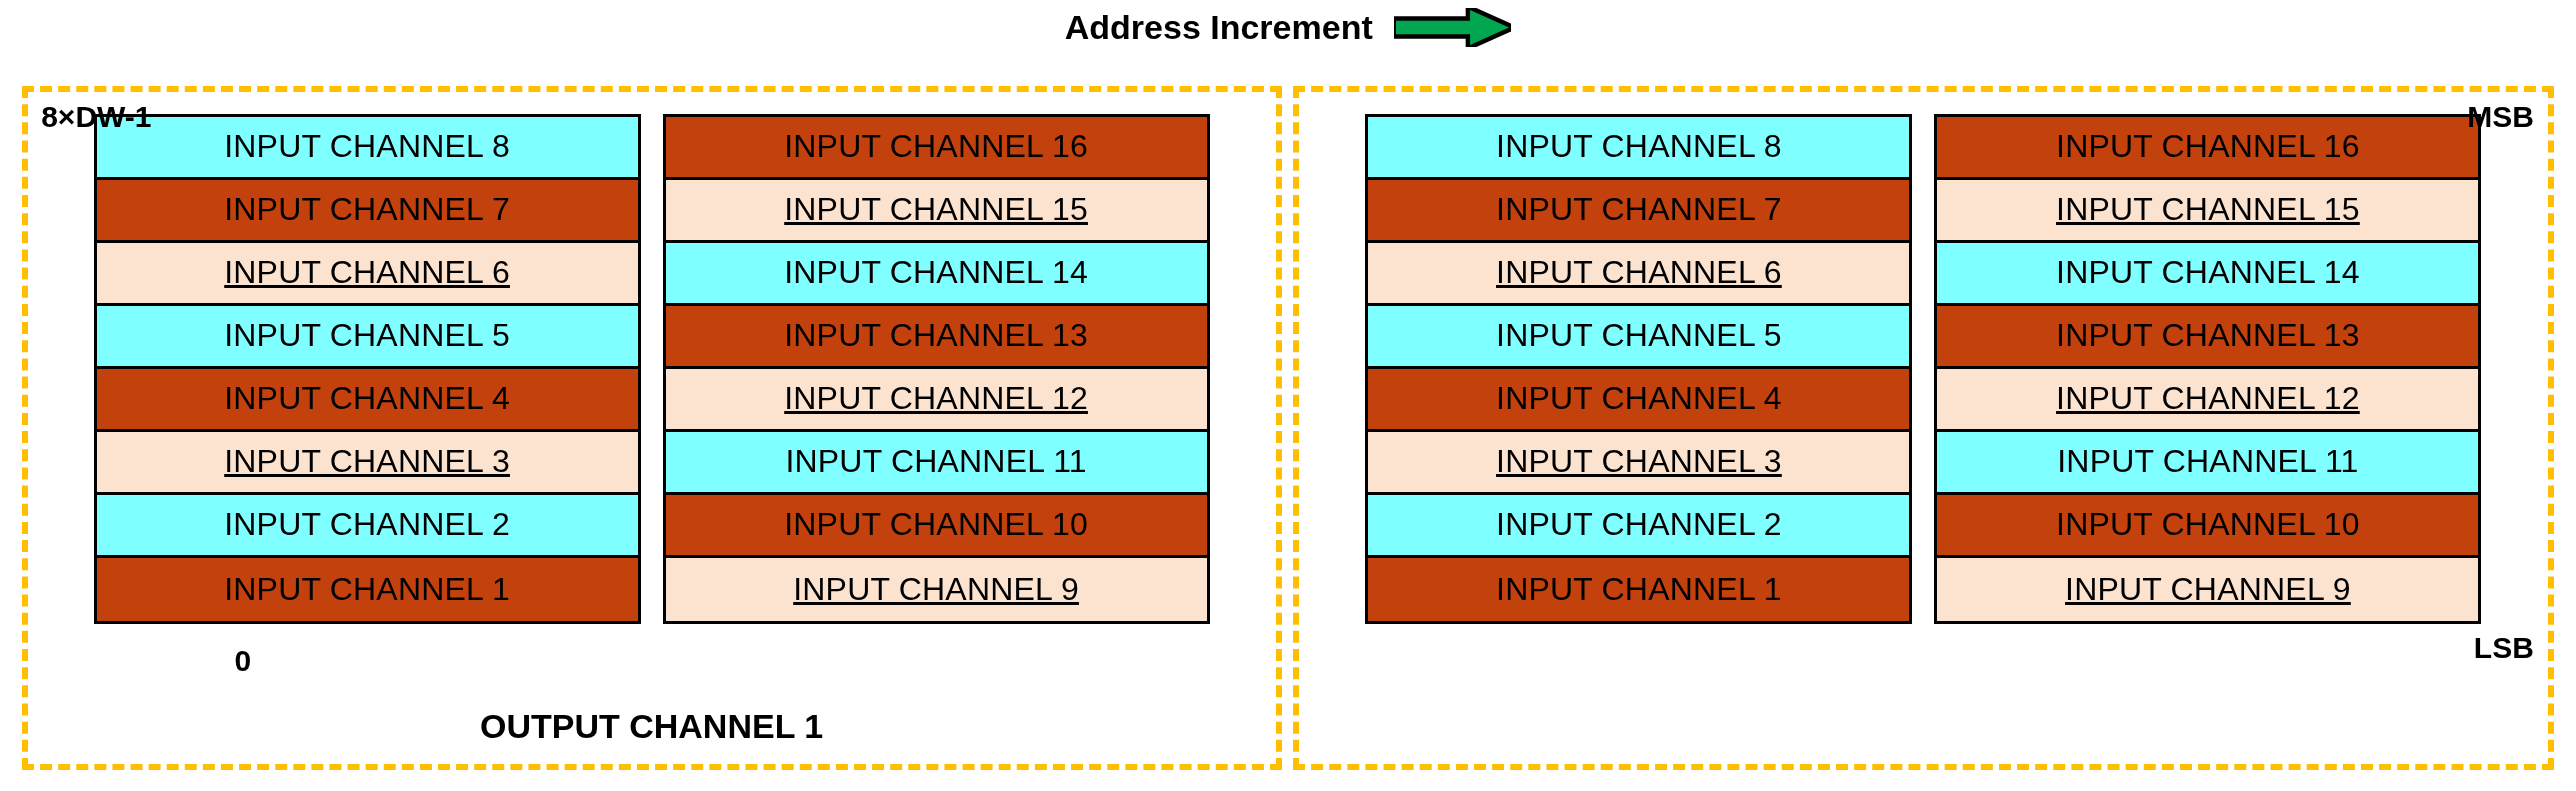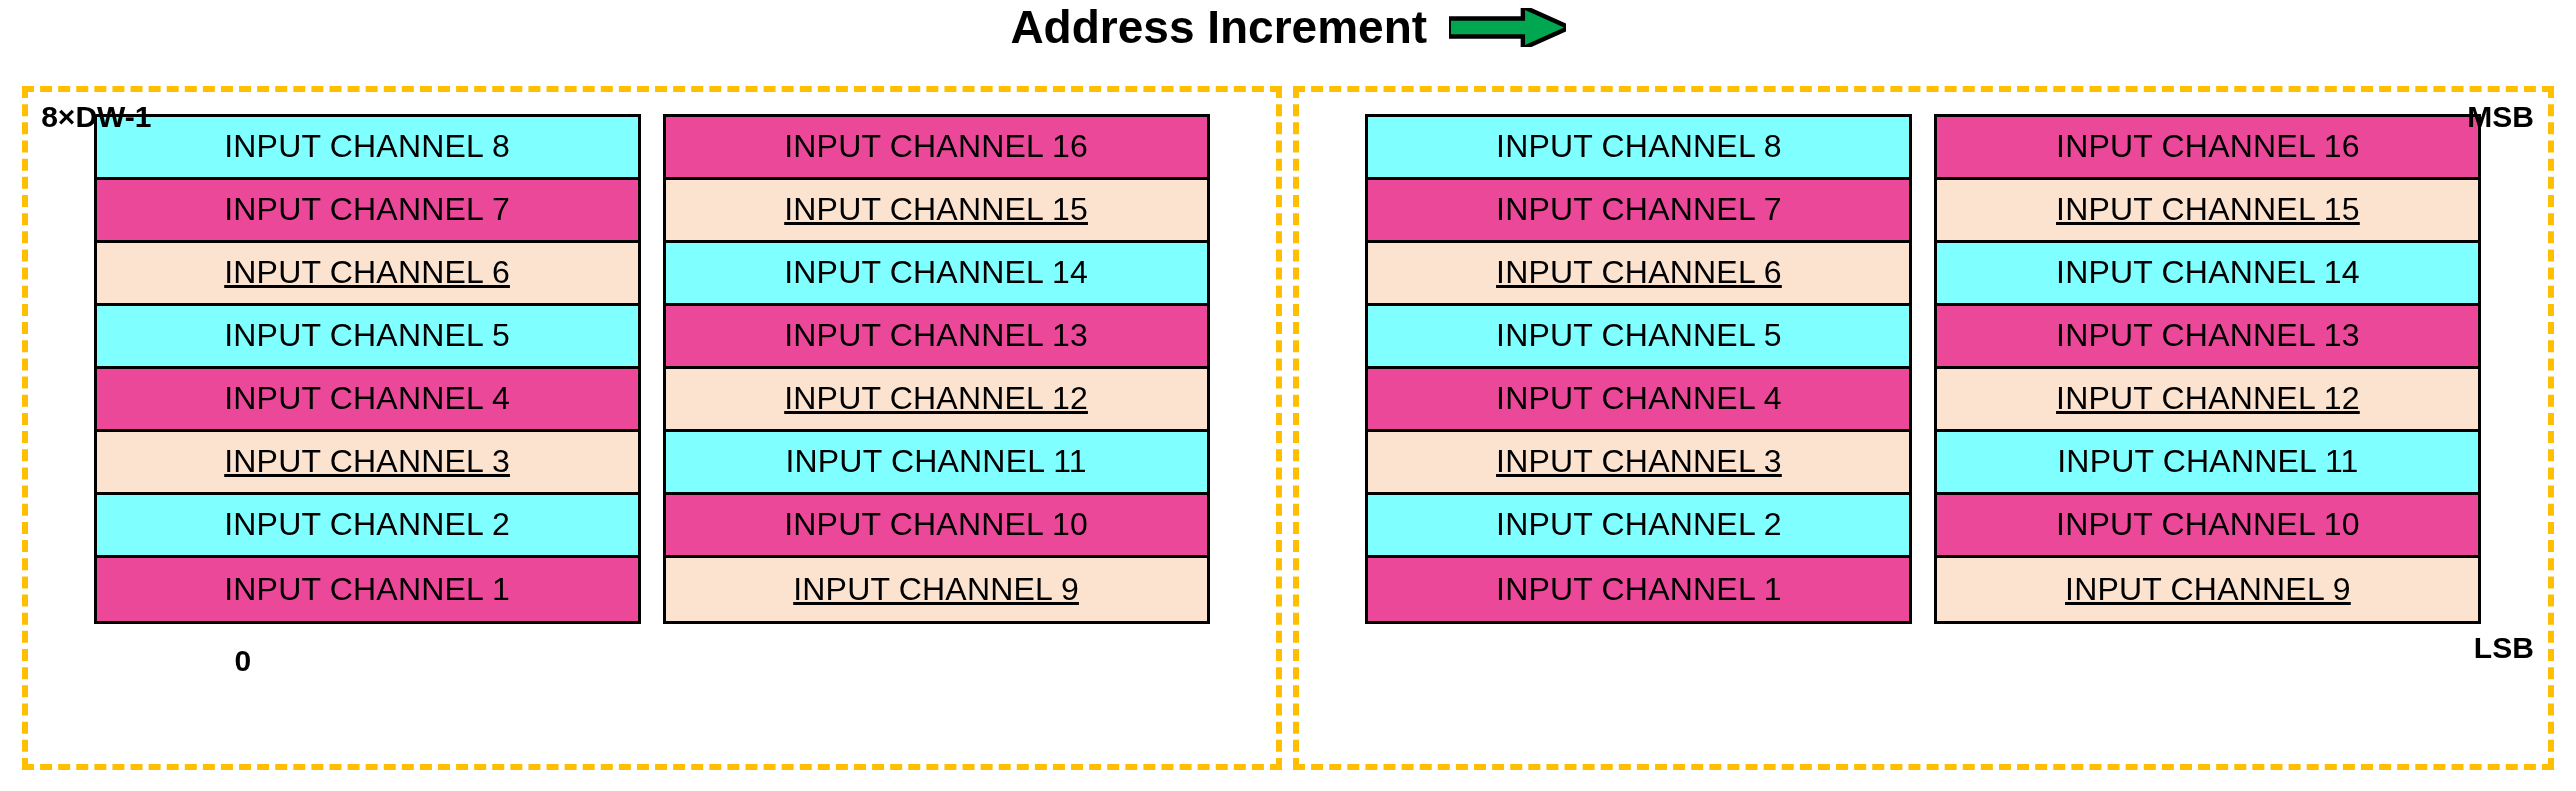--- a/index.html
+++ b/index.html
@@ -20,21 +20,21 @@
     position: absolute;
     left: 0;
     top: 0;
     width: 2576px;
     height: 54px;
     display: flex;
     align-items: center;
     justify-content: center;
   }
   #header-label {
-    font-size: 46px;
+    font-size: 34px;
     font-weight: bold;
     color: #000000;
     letter-spacing: 0px;
     white-space: nowrap;
   }
   #arrow-wrap {
     margin-left: 21.5px;
     display: block;
     line-height: 0;
   }
@@ -82,21 +82,21 @@
     display: flex;
     align-items: center;
     justify-content: center;
     font-size: 32px;
     color: #000000;
     white-space: nowrap;
     letter-spacing: 0.2px;
   }
   .cell:last-child { border-bottom: none; }
   .c-cyan  { background: #7FFFFF; }
-  .c-blue  { background: #ec4899; }
+  .c-blue  { background: #c2410c; }
   .c-peach { background: #FBE3D0; text-decoration: underline; }
 
   
   .edge-label {
     position: absolute;
     font-size: 30px;
     font-weight: bold;
     color: #000000;
     white-space: nowrap;
   }
@@ -146,20 +146,21 @@
           <div class="cell c-blue">INPUT CHANNEL 16</div>
           <div class="cell c-peach">INPUT CHANNEL 15</div>
           <div class="cell c-cyan">INPUT CHANNEL 14</div>
           <div class="cell c-blue">INPUT CHANNEL 13</div>
           <div class="cell c-peach">INPUT CHANNEL 12</div>
           <div class="cell c-cyan">INPUT CHANNEL 11</div>
           <div class="cell c-blue">INPUT CHANNEL 10</div>
           <div class="cell c-peach">INPUT CHANNEL 9</div>
         </div>
       </div>
+      <div class="group-caption">OUTPUT CHANNEL 1</div>
       <div class="edge-label" id="label-top-index">8×DW-1</div>
       <div class="edge-label" id="label-bottom-index">0</div>
     </div>
     <div class="group-box">
       <div class="group-inner">
         <div class="col">
           <div class="cell c-cyan">INPUT CHANNEL 8</div>
           <div class="cell c-blue">INPUT CHANNEL 7</div>
           <div class="cell c-peach">INPUT CHANNEL 6</div>
           <div class="cell c-cyan">INPUT CHANNEL 5</div>

